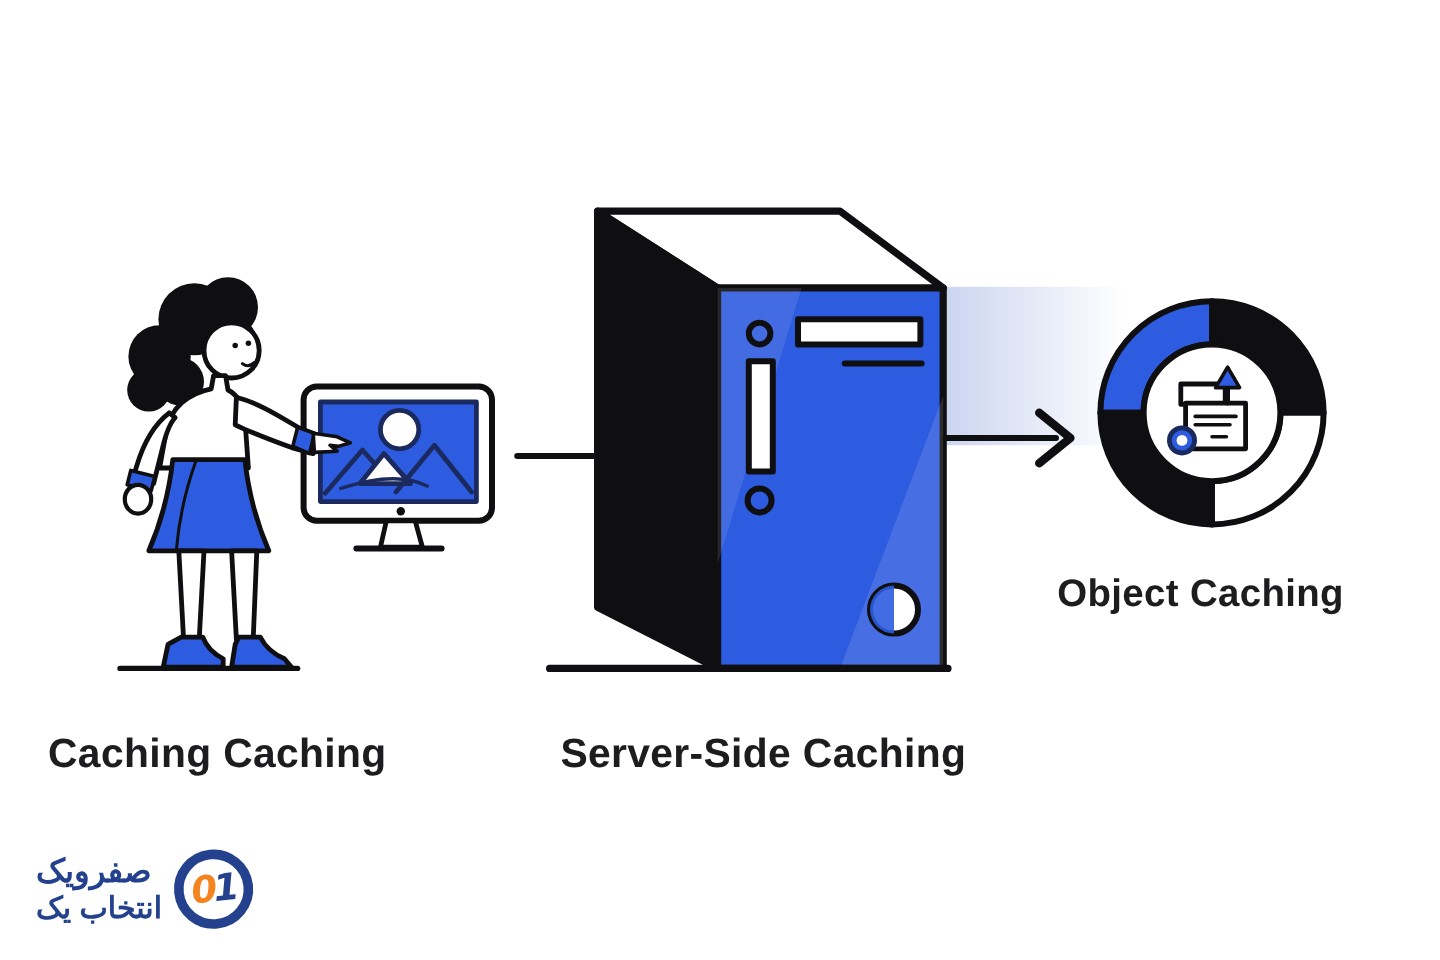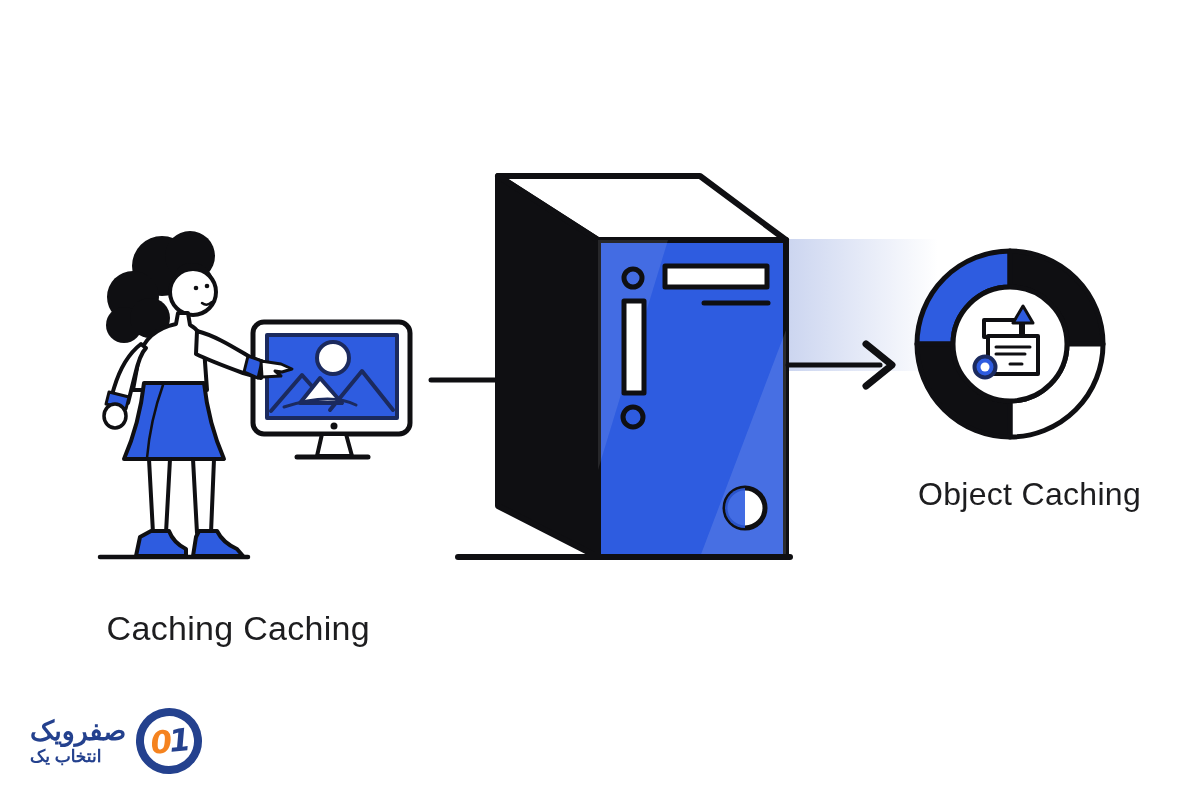--- a/index.html
+++ b/index.html
@@ -13,36 +13,36 @@
   
   .f-blue{fill:var(--blue);}
   .f-ink{fill:var(--ink);}
   .f-white{fill:#ffffff;}
   .f-none{fill:none;}
   .s-ink{stroke:var(--ink);stroke-linecap:round;stroke-linejoin:round;}
   .s-navy{stroke:var(--navy);stroke-linecap:round;stroke-linejoin:round;}
   .s-none{stroke:none;}
 
   .caption{
-    position:absolute;text-align:right;font-weight:400;
+    position:absolute;text-align:left;font-weight:700;
     color:var(--text);letter-spacing:.3px;white-space:nowrap;
   }
   #browser-caption{left:40px;top:609px;width:330px;font-size:34px;}
   #server-caption{left:467px;top:609px;width:400px;font-size:34px;}
   #object-caption{left:881px;top:476px;width:260px;font-size:32px;}
 
   
   .logo{position:absolute;left:30px;top:708px;display:flex;align-items:center;gap:10px;}
   .logo-text{
     display:flex;flex-direction:column;align-items:flex-end;
     color:var(--logo-blue);font-family:Liberation Sans, sans-serif;
     font-weight:700;line-height:1.2;direction:rtl;
   }
   .logo-line1{font-size:27px;}
-  .logo-line2{font-size:17px;}
+  .logo-line2{font-size:25px;}
   .logo-badge{
     width:50px;height:50px;border:8px solid var(--logo-blue);border-radius:50%;
     background:#fff;display:flex;align-items:center;justify-content:center;
     font-style:italic;font-weight:700;font-size:31px;letter-spacing:-3px;
     transform:rotate(-6deg);font-family:"DejaVu Sans",sans-serif;
   }
   .badge-zero{color:var(--logo-orange);}
   .badge-one{color:var(--logo-blue);}
 </style>
 </head>
@@ -160,20 +160,21 @@
         </g>
         <g>
           <circle cx="985" cy="367" r="10.5" class="f-blue s-navy" stroke-width="4"></circle>
           <circle cx="985" cy="367" r="4.5" class="f-white s-none"></circle>
         </g>
       </g>
     </g>
   </svg>
 
   <div class="caption" id="browser-caption">Caching Caching</div>
+  <div class="caption" id="server-caption">Server-Side Caching</div>
   <div class="caption" id="object-caption">Object Caching</div>
 
   <div class="logo">
     <div class="logo-text">
       <span class="logo-line1">صفرویک</span>
       <span class="logo-line2">انتخاب یک</span>
     </div>
     <div class="logo-badge">
       <span class="badge-zero">0</span>
       <span class="badge-one">1</span>

